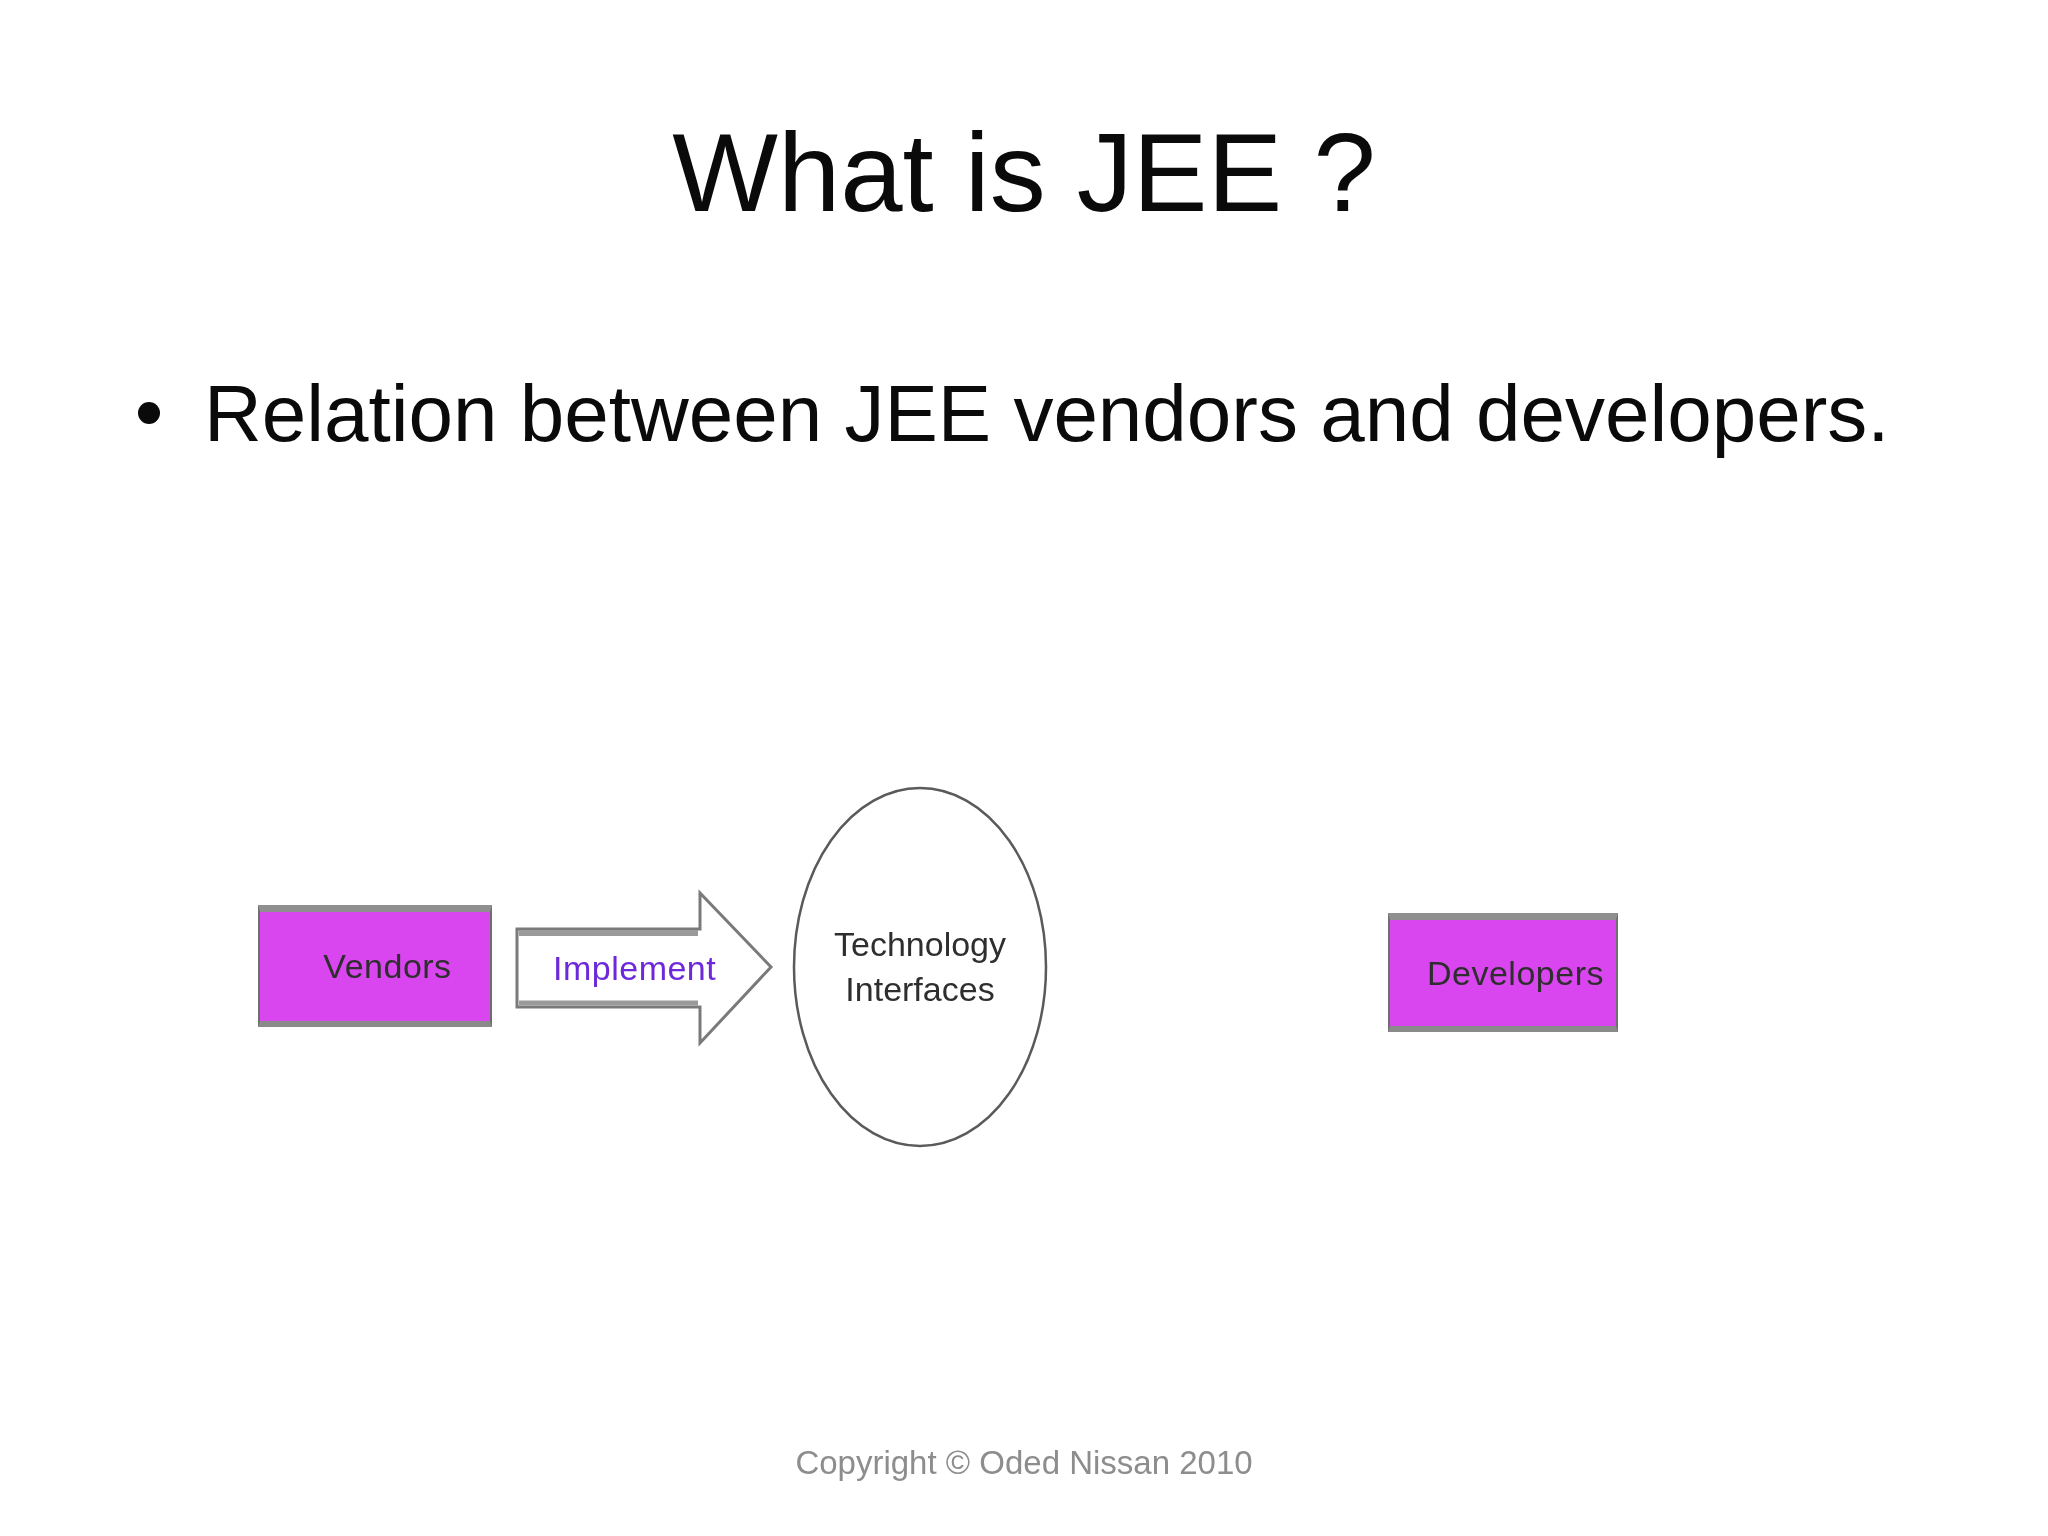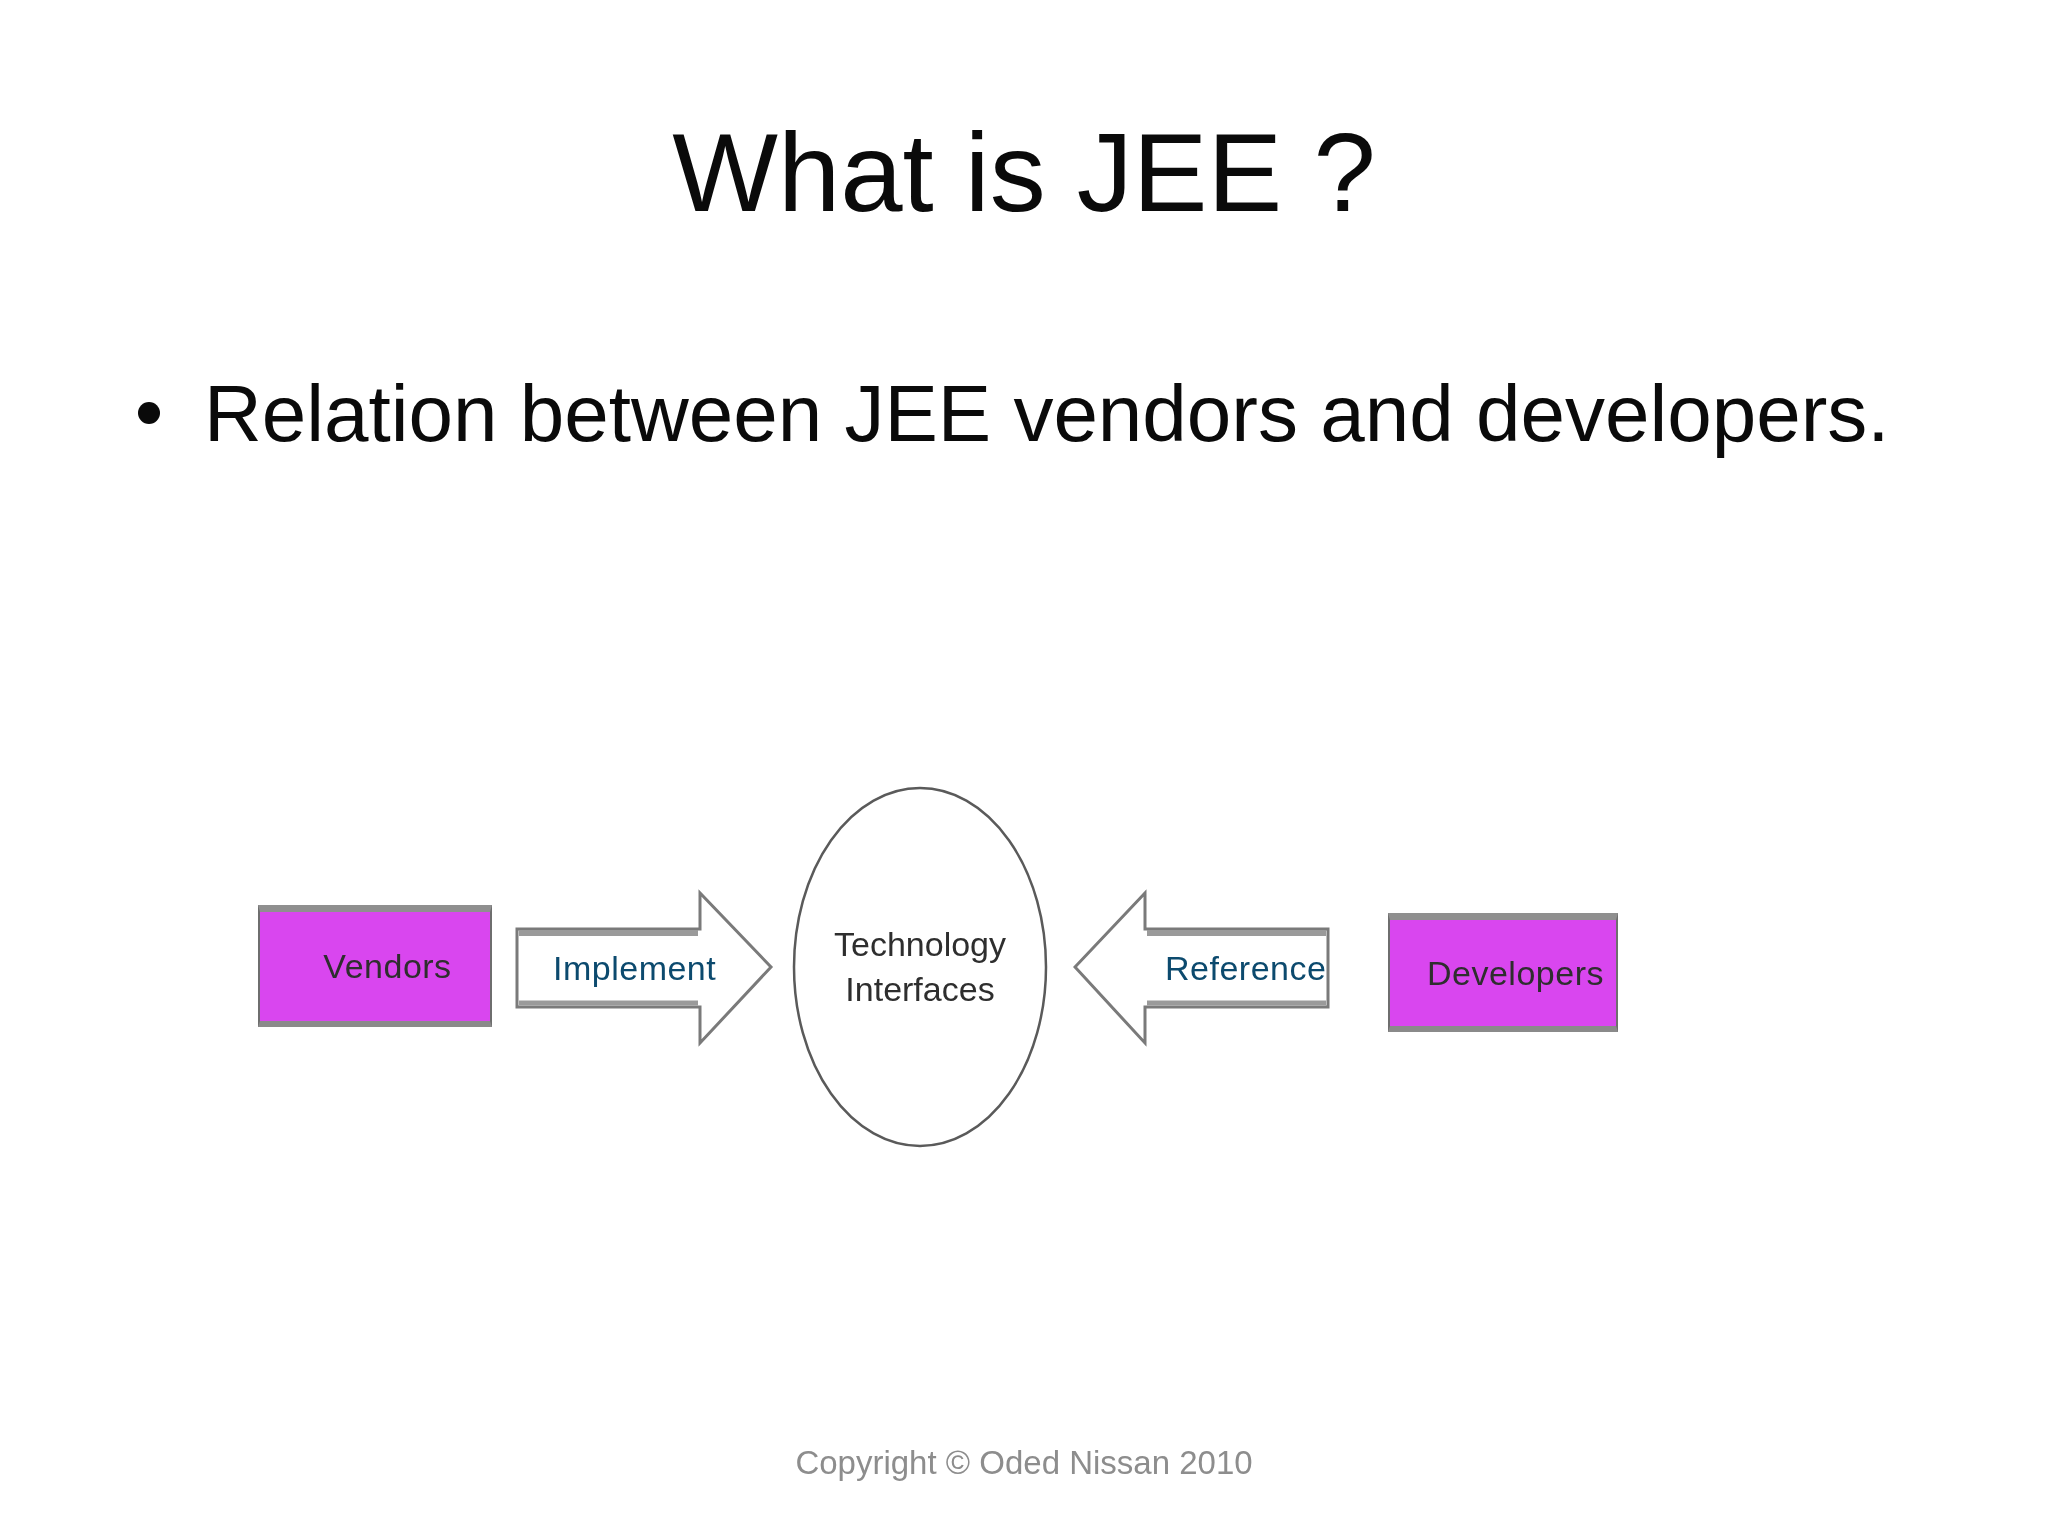--- a/index.html
+++ b/index.html
@@ -83,21 +83,21 @@
 
   .arrow-wrap { position: absolute; }
   .implement-arrow { left: 257px; top: 100px; width: 260px; height: 165px; }
   .reference-arrow { left: 815px; top: 100px; width: 257px; height: 165px; }
   .arrow-wrap svg { display: block; width: 100%; height: 100%; }
   .arrow-label {
     position: absolute;
     top: 50%;
     transform: translateY(-50%);
     font-size: 34px;
-    color: #0c4a6e;
+    color: #6d28d9;
     letter-spacing: 0.5px;
     white-space: nowrap;
   }
   .implement-arrow .arrow-label { left: 38px; }
   .reference-arrow .arrow-label { left: 92px; }
 
   .center-ellipse { position: absolute; left: 532px; top: 0px; width: 260px; height: 365px; }
   .center-ellipse svg { display: block; width: 100%; height: 100%; }
   .ellipse-label {
     position: absolute;
@@ -153,28 +153,20 @@
     <div class="center-ellipse">
       <svg viewBox="0 0 260 365">
         <ellipse cx="130" cy="182" rx="126" ry="179" fill="#ffffff" stroke="#5a5a5a" stroke-width="2.5"></ellipse>
       </svg>
       <div class="ellipse-label">
         <div>Technology</div>
         <div>Interfaces</div>
       </div>
     </div>
 
-    <div class="arrow-wrap reference-arrow">
-      <svg viewBox="0 0 257 165">
-        <polygon points="255,44 72,44 72,8 2,82 72,158 72,122 255,122" fill="#ffffff" stroke="#7a7a7a" stroke-width="3"></polygon>
-        <line x1="74" y1="48" x2="253" y2="48" stroke="#9a9a9a" stroke-width="6"></line>
-        <line x1="74" y1="118" x2="253" y2="118" stroke="#9a9a9a" stroke-width="5"></line>
-      </svg>
-      <span class="arrow-label">Reference</span>
-    </div>
 
     <div class="dbox developers-box">
       <span class="dbox-label">Developers</span>
     </div>
 
   </div>
 
   <div class="footer">Copyright © Oded Nissan 2010</div>
 
 </div>

